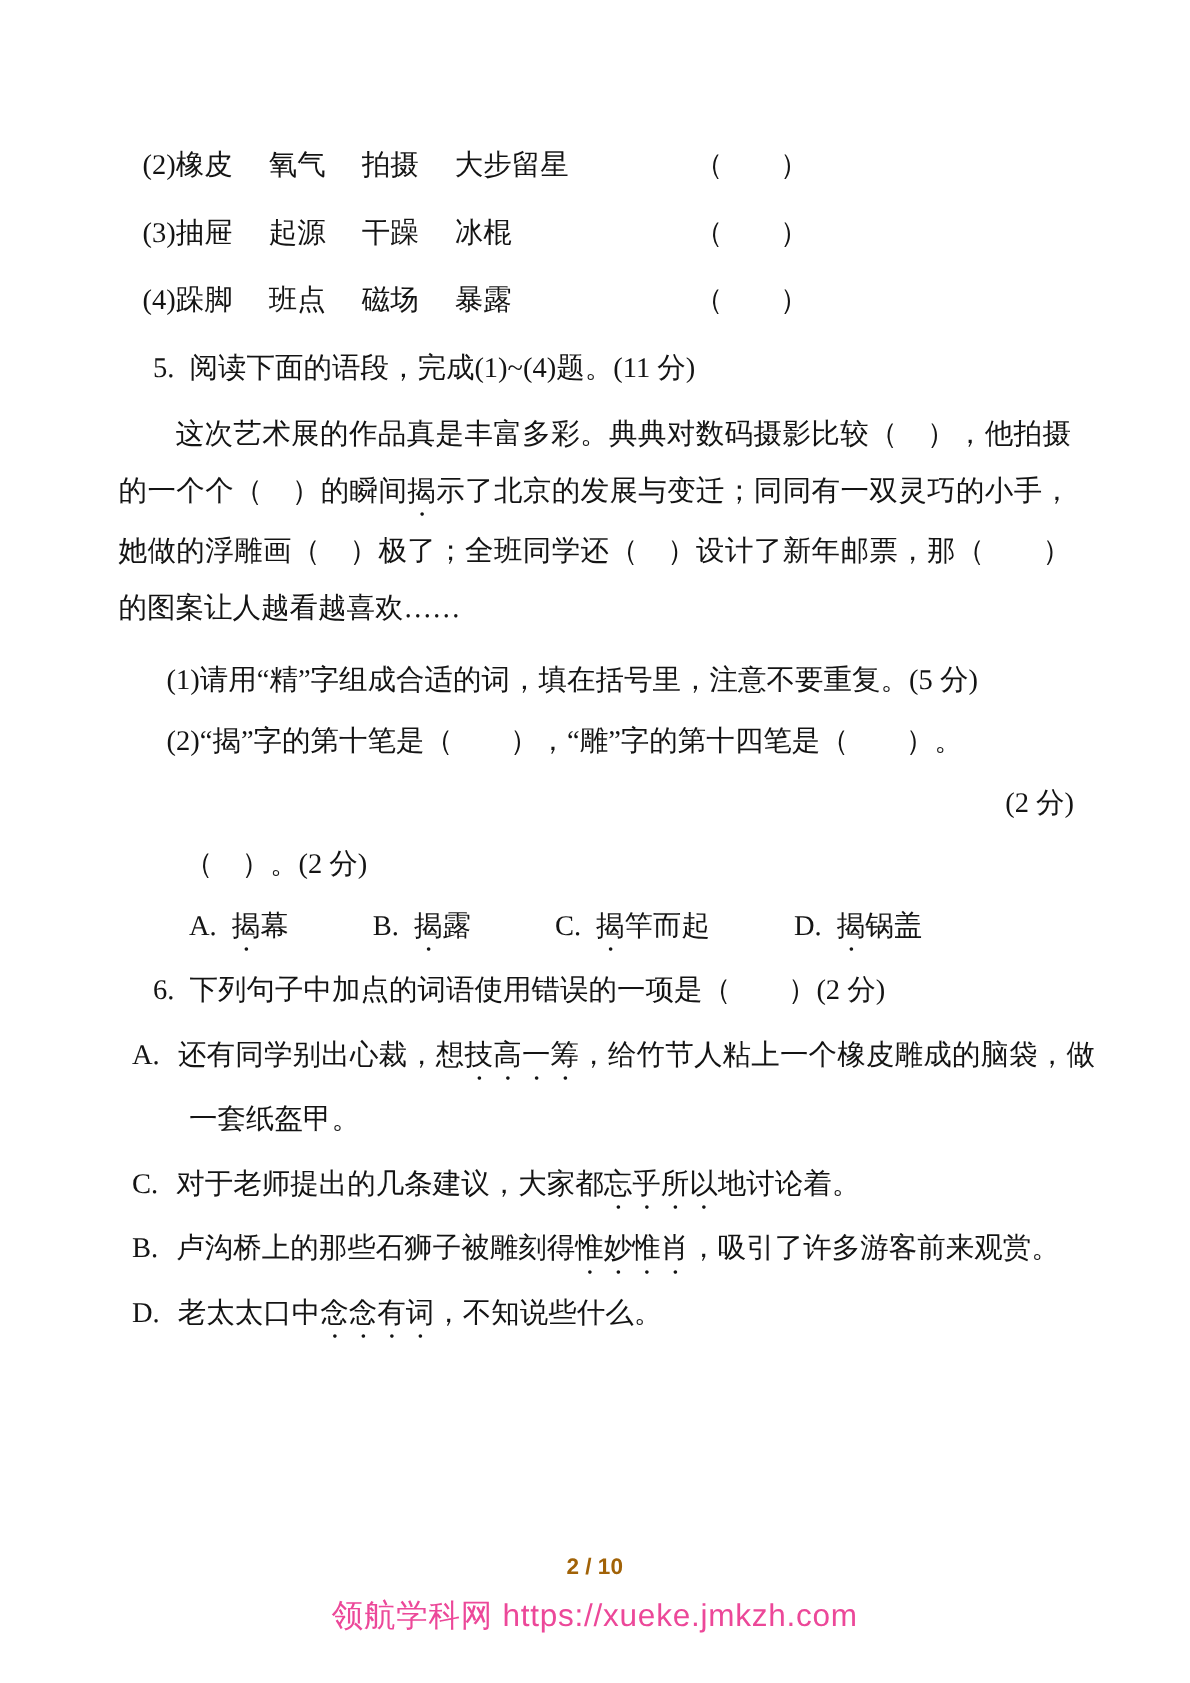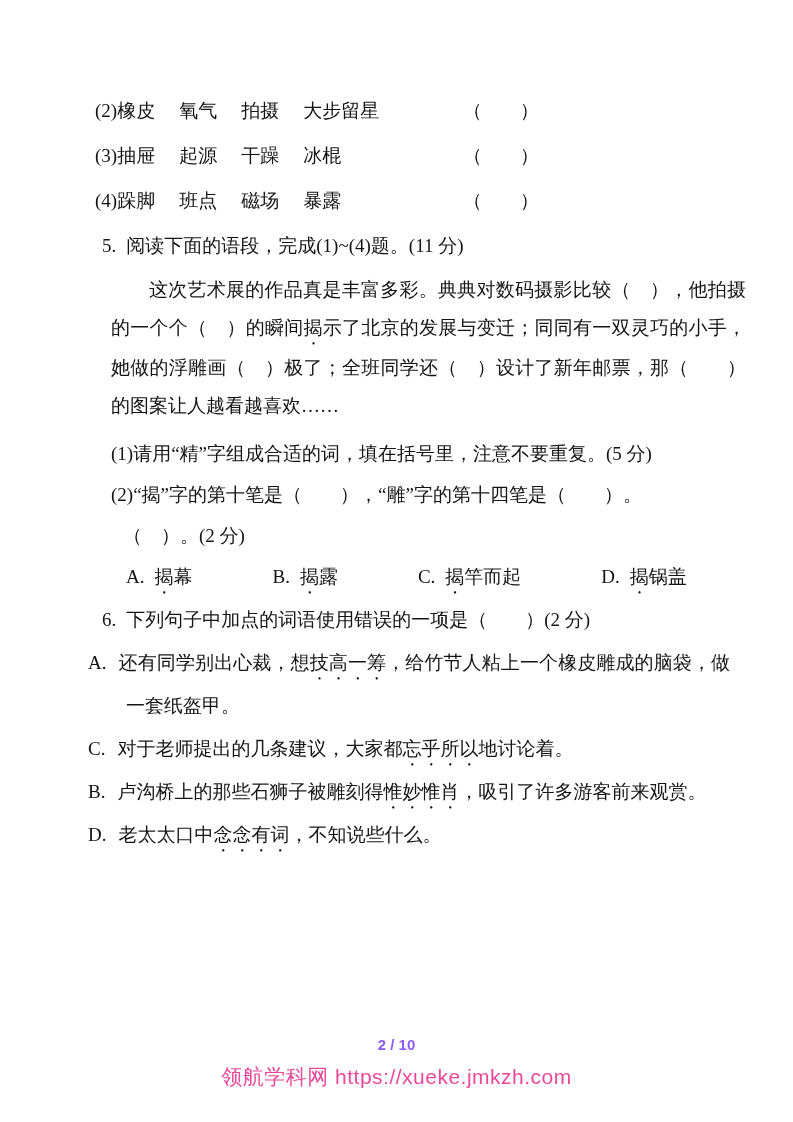--- a/index.html
+++ b/index.html
@@ -17,53 +17,53 @@
   .word-row .wd:last-of-type{margin-right:0;}
   .word-row .paren{position:absolute;left:368px;top:0;}
 
   
   .q{margin:0;}
   .q-stem{line-height:46px;white-space:nowrap;margin-left:39px;}
   .q-stem .qnum{margin-right:10px;}
 
   
   .passage{
-    margin-left:48px;margin-top:2px;width:635px;
+    margin-left:16px;margin-top:2px;width:635px;
     text-indent:38px;line-height:38px;text-align:justify;
   }
 
   
   .dots{
     -webkit-text-emphasis:filled dot #141414;
     -webkit-text-emphasis-position:under;
     text-emphasis:filled dot #141414;
     text-emphasis-position:under right;
   }
 
   
   .subs{margin-left:48px;margin-top:8px;line-height:41px;}
   .sub-line{white-space:nowrap;}
   .score-right{text-align:right;padding-right:14px;}
   .indent-sm{padding-left:12px;}
-  .opt-row{display:flex;gap:80px;padding-left:15px;white-space:nowrap;text-align:right;}
+  .opt-row{display:flex;gap:56px;padding-left:15px;white-space:nowrap;text-align:right;}
   .opt-row .olabel{margin-right:10px;}
 
   
   .q6-opts{margin-left:25px;line-height:43px;}
   .q6-opt{padding-left:38px;text-indent:-38px;text-align:justify;}
   .q6-opt .olabel{margin-right:12px;}
   .q6 .q-stem{line-height:43px;}
 
   .q7 .q-stem{line-height:46px;}
 
   
   .page-number{
     position:absolute;top:1036px;left:0;width:100%;text-align:center;
     font-family:"Liberation Sans","DejaVu Sans",sans-serif;
-    font-size:15px;font-weight:bold;color:#8b5cf6;
+    font-size:15px;font-weight:bold;color:#a16207;
   }
   .watermark{
     position:absolute;top:1063px;left:0;width:100%;text-align:center;
     font-family:"Liberation Sans","DejaVu Sans",sans-serif;
     font-size:21px;color:#ec4899;letter-spacing:0.5px;
   }
 </style>
 </head>
 <body>
 
@@ -87,20 +87,21 @@
   <div class="q q5">
     <div class="q-stem">
       <span class="qnum">5.</span><span>阅读下面的语段，完成(1)~(4)题。(11 分)</span>
     </div>
     <div class="passage">
       <span>这次艺术展的作品真是丰富多彩。典典对数码摄影比较（　），他拍摄的一个个（　）的瞬间</span><span class="dots">揭</span><span>示了北京的发展与变迁；同同有一双灵巧的小手，她做的浮雕画（　）极了；全班同学还（　）设计了新年邮票，那（　　）的图案让人越看越喜欢……</span>
     </div>
     <div class="subs">
       <div class="sub-line">(1)请用“精”字组成合适的词，填在括号里，注意不要重复。(5 分)</div>
       <div class="sub-line">(2)“揭”字的第十笔是（　　），“雕”字的第十四笔是（　　）。</div>
+      <div class="sub-line score-right">(2 分)</div>
       <div class="sub-line indent-sm">（　）。(2 分)</div>
       <div class="opt-row">
         <span class="opt"><span class="olabel">A.</span><span class="dots">揭</span><span>幕</span></span>
         <span class="opt"><span class="olabel">B.</span><span class="dots">揭</span><span>露</span></span>
         <span class="opt"><span class="olabel">C.</span><span class="dots">揭</span><span>竿而起</span></span>
         <span class="opt"><span class="olabel">D.</span><span class="dots">揭</span><span>锅盖</span></span>
       </div>
     </div>
   </div>
 

